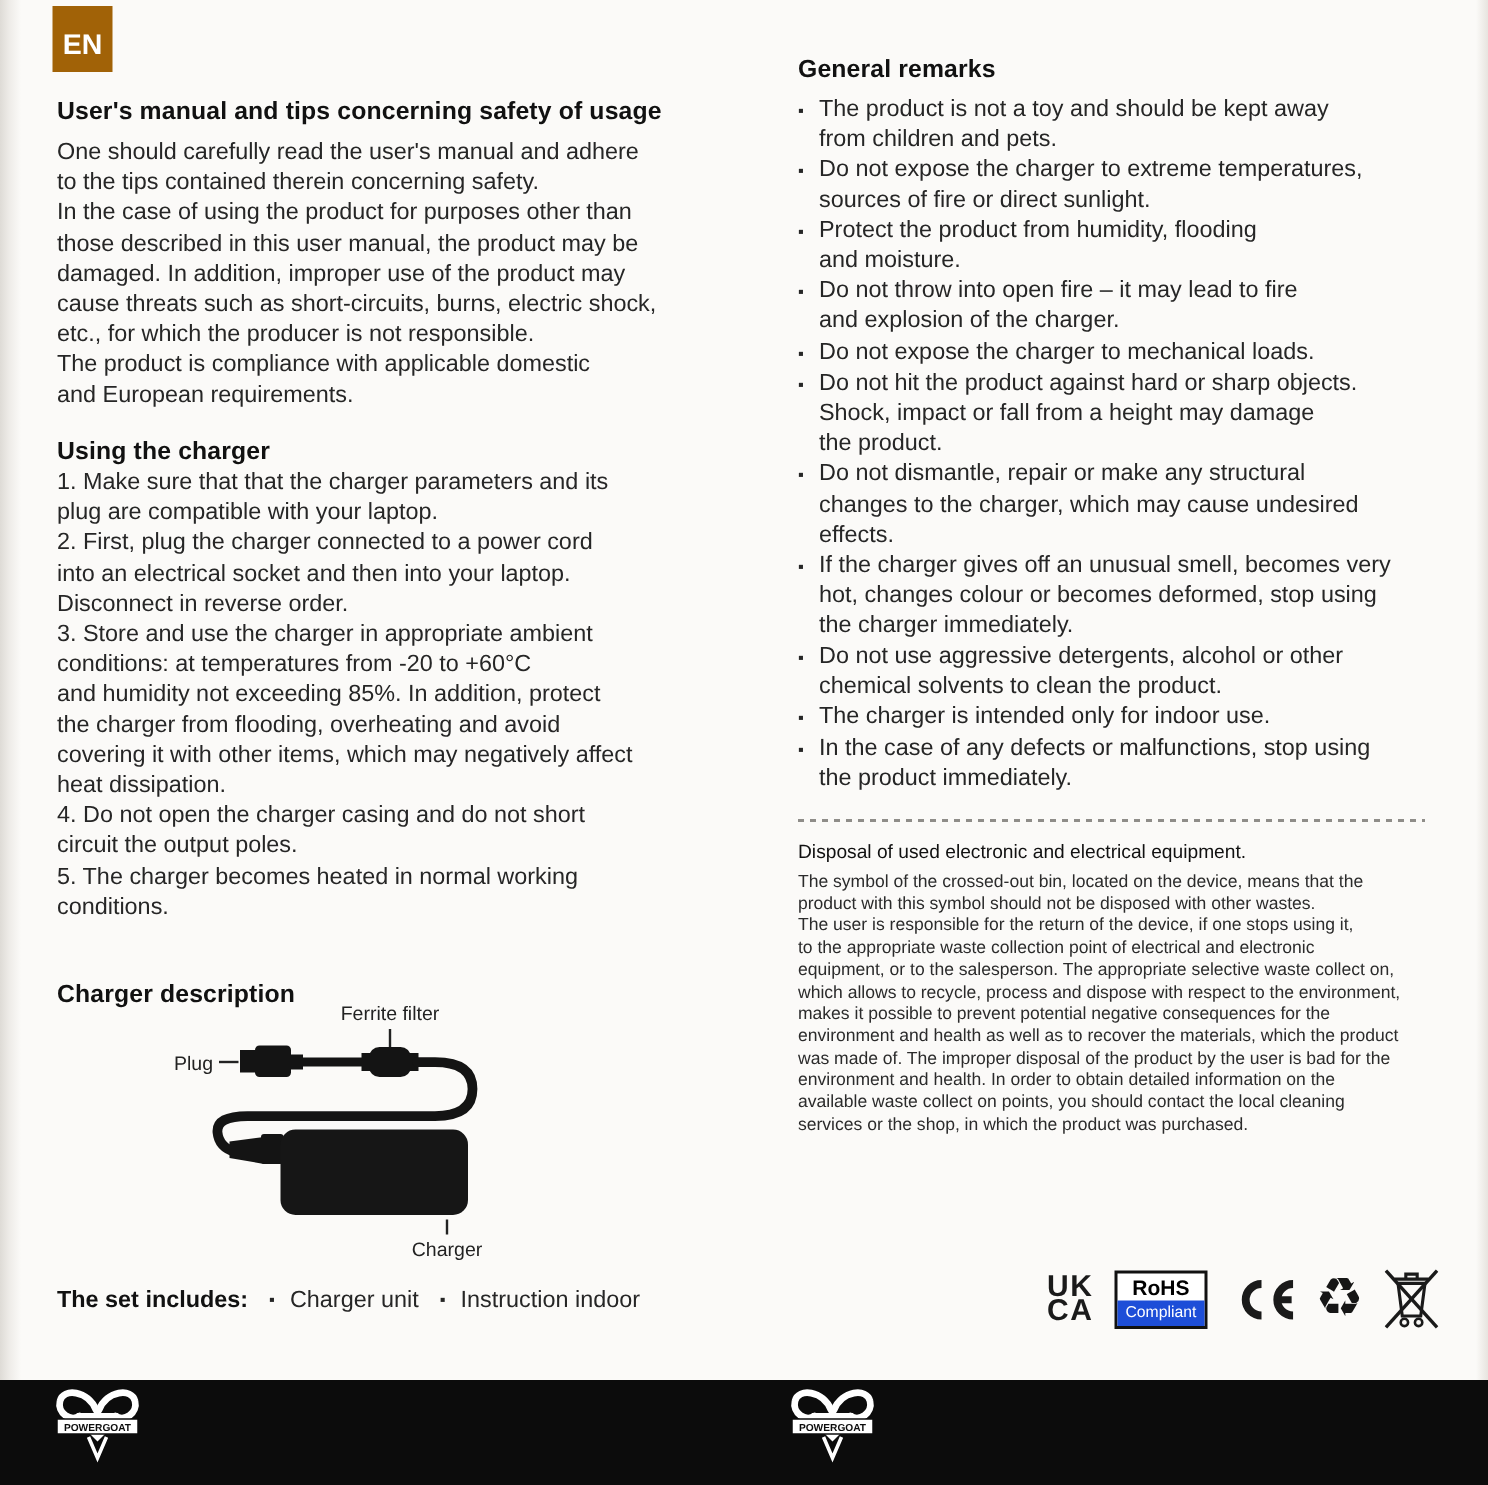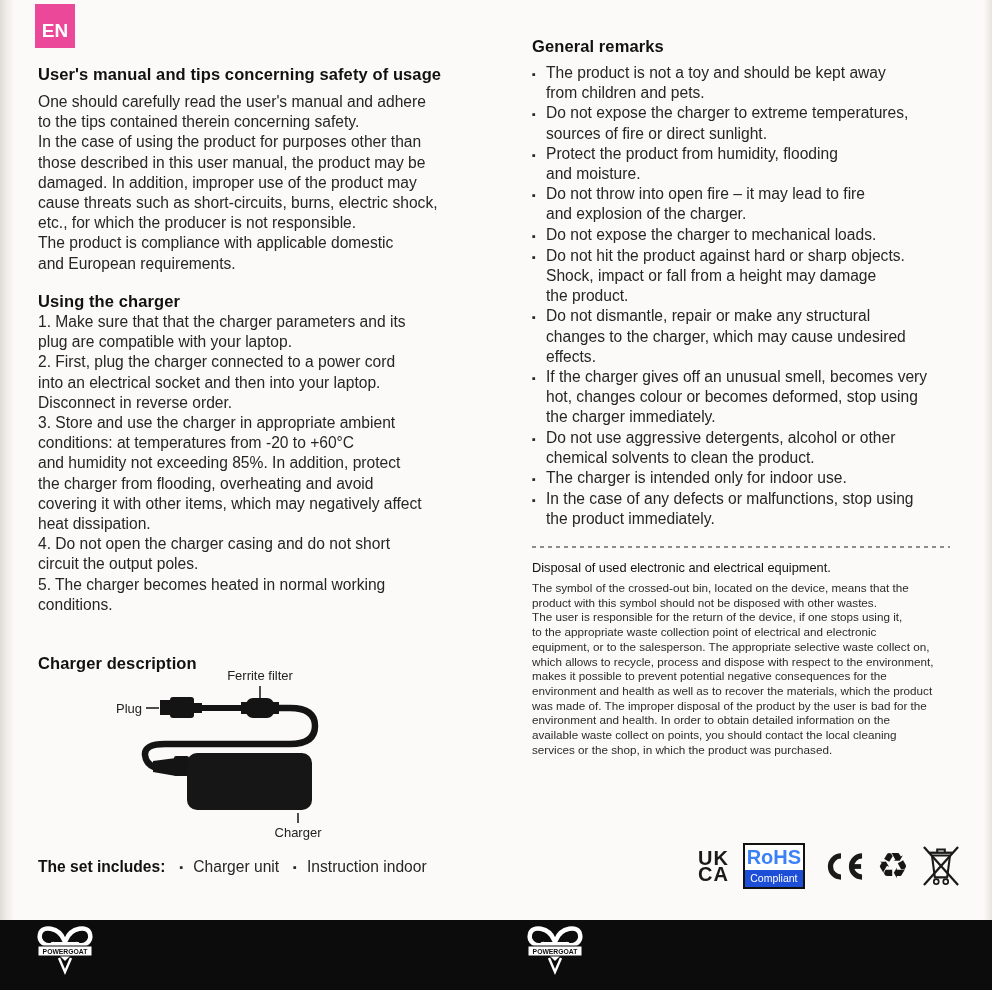--- a/index.html
+++ b/index.html
@@ -12,21 +12,21 @@
   .scan-edge-left {
     position:absolute; left:0; top:0; width:14px; height:990px;
     background:linear-gradient(90deg,#dedbd6 0%,#eeece8 45%,rgba(251,250,248,0) 100%);
   }
   .scan-edge-right {
     position:absolute; right:0; top:0; width:8px; height:990px;
     background:linear-gradient(270deg,#e7e4df 0%,rgba(251,250,248,0) 100%);
   }
   .lang-badge {
     position:absolute; left:35px; top:4px; width:40px; height:44px;
-    background:#ec4899; color:#fff; font-weight:bold; font-size:19px;
+    background:#a16207; color:#fff; font-weight:bold; font-size:19px;
     display:flex; align-items:center; justify-content:center; padding-top:9px;
   }
   .abs { position:absolute; }
   h2 { font-size:16.5px; font-weight:bold; color:#111; letter-spacing:0.1px; }
   .body-text {
     font-size:15.6px; line-height:20.2px; white-space:pre-line; color:#262626;
   }
   .col-left { left:38px; width:452px; }
   .col-right { left:532px; width:440px; }
   ul.bullets { list-style:none; }
@@ -39,21 +39,21 @@
   }
   .small-heading { font-size:12.8px; font-weight:normal; color:#111; }
   .small-text { font-size:11.7px; line-height:14.7px; white-space:pre-line; color:#2b2b2b; }
   .set-includes { display:flex; align-items:center; font-size:15.6px; color:#262626; }
   .set-includes .lbl { font-weight:bold; color:#111; margin-right:14px; }
   .set-includes .dot { font-size:11px; margin:0 10px 0 0; }
   .set-includes .item { margin-right:14px; }
   .marks-row { display:flex; align-items:center; gap:14px; }
   .ukca { font-weight:bold; font-size:20px; line-height:0.82; color:#1a1a1a; letter-spacing:1px; }
   .rohs { width:62px; border:2.5px solid #111; background:#fff; text-align:center; }
-  .rohs-top { font-size:20px; font-weight:bold; color:#3b82f6; padding:1px 0; }
+  .rohs-top { font-size:14px; font-weight:bold; color:#000000; padding:1px 0; }
   .rohs-bottom { background:#1d4ed8; color:#fff; font-size:10.5px; padding:2px 0 3px; }
   .recycle-glyph { font-size:36px; line-height:1; color:#161616; font-family:"DejaVu Sans", sans-serif; }
   .footer { position:absolute; left:0; top:920px; width:992px; height:70px; background:#0c0c0c; }
   svg text { font-family:"Liberation Sans", sans-serif; }
   .diagram-label { font-size:13px; fill:#222; }
 </style>
 </head>
 <body>
 
 <div class="page">

